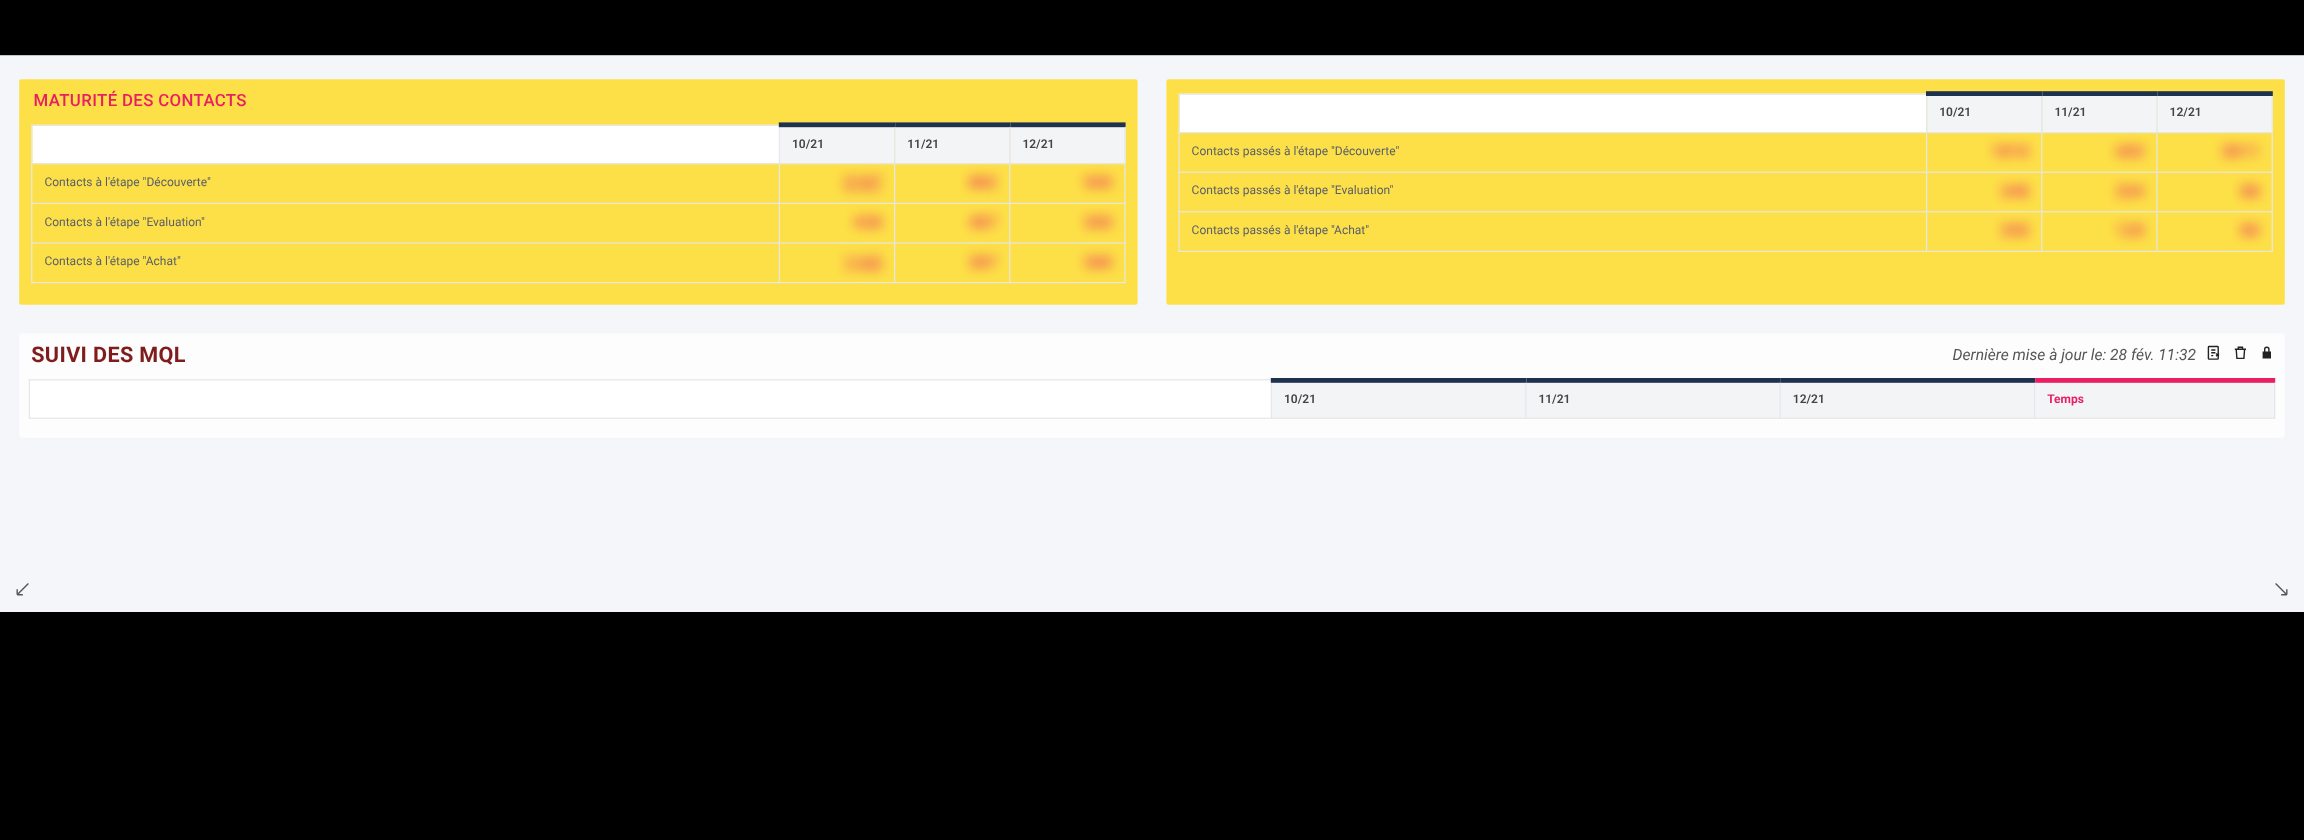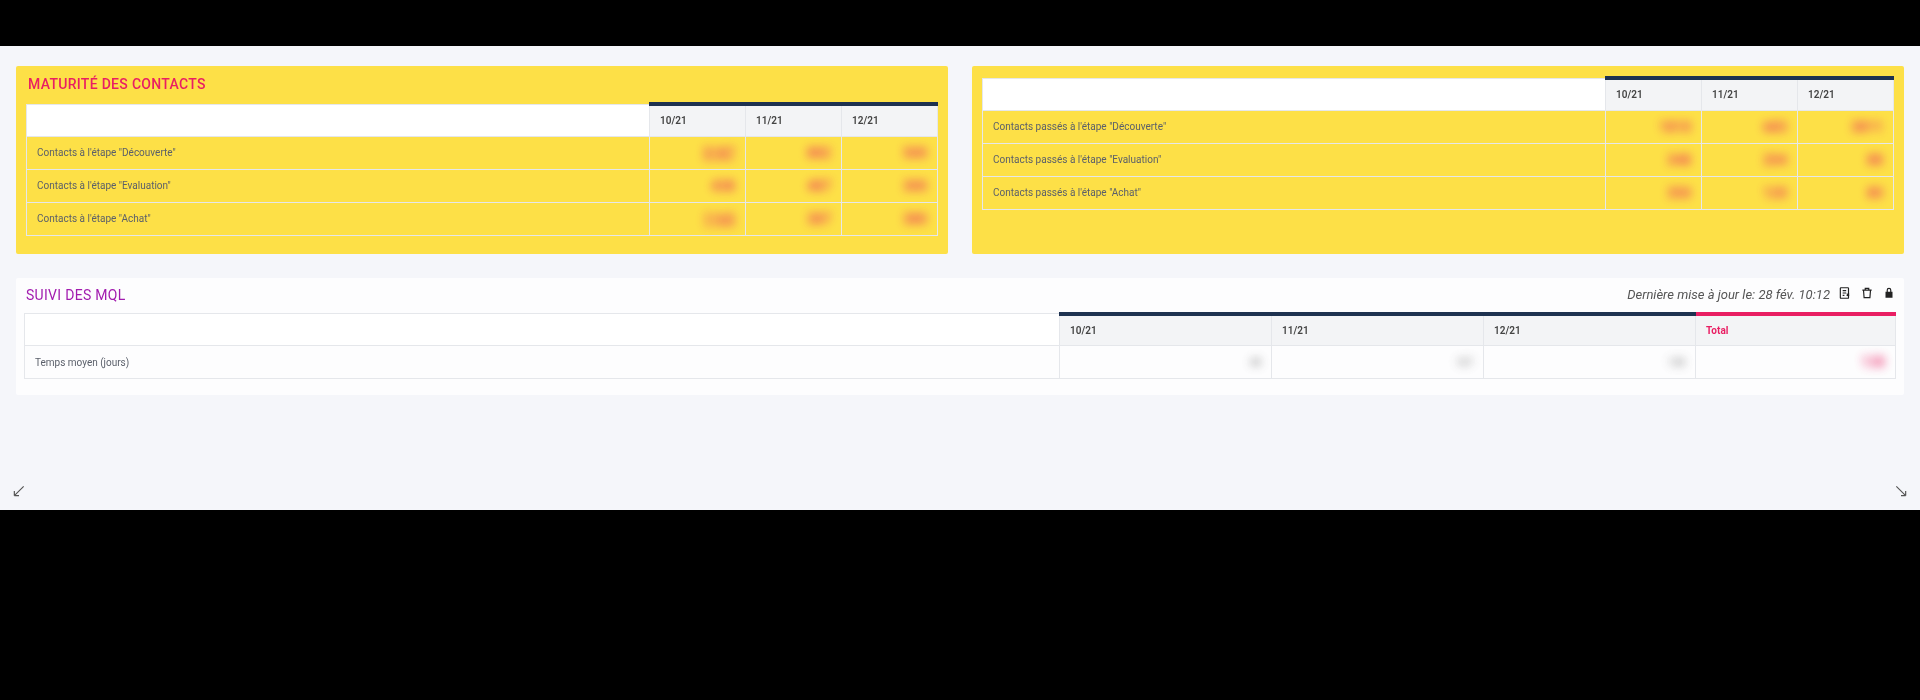--- a/index.html
+++ b/index.html
@@ -102,23 +102,23 @@
     padding: 8px 8px 16px 8px;
     border-radius: 2px;
   }
   .suivi-header {
     display: flex;
     justify-content: space-between;
     align-items: center;
     margin-bottom: 8px;
   }
   .suivi-title {
-    font-size: 14px;
-    font-weight: 400;
-    color: #a21caf;
+    font-size: 18px;
+    font-weight: 700;
+    color: #7f1d1d;
     letter-spacing: 0.3px;
     padding-left: 2px;
   }
   .suivi-meta {
     display: flex;
     align-items: center;
     gap: 8px;
     color: #555;
     font-size: 13px;
     font-style: italic;
@@ -216,21 +216,21 @@
         </tbody>
       </table>
     </div>
 
   </div>
 
   <div class="suivi-panel suivi">
     <div class="suivi-header">
       <div class="suivi-title">SUIVI DES MQL</div>
       <div class="suivi-meta">
-        <span>Dernière mise à jour le: 28 fév. 10:12</span>
+        <span>Dernière mise à jour le: 28 fév. 11:32</span>
         <span class="icon">
           <svg width="14" height="14" viewBox="0 0 24 24" fill="none" stroke="#222" stroke-width="2">
               <rect x="4" y="3" width="14" height="18" rx="1"></rect>
               <path d="M8 8h6M8 12h6M8 16h3"></path>
               <path d="M15 13l4 4M19 13l-4 4"></path>
             </svg>
         </span>
         <span class="icon">
           <svg width="14" height="14" viewBox="0 0 24 24" fill="none" stroke="#222" stroke-width="2">
               <path d="M4 7h16M9 7V4h6v3M6 7l1 13h10l1-13"></path>
@@ -243,31 +243,24 @@
         </span>
       </div>
     </div>
     <table>
       <thead>
         <tr>
           <th class="blank"></th>
           <th class="col-period">10/21</th>
           <th class="col-period">11/21</th>
           <th class="col-period">12/21</th>
-          <th class="total-col">Total</th>
+          <th class="total-col">Temps</th>
         </tr>
       </thead>
       <tbody>
-        <tr>
-          <td class="row-label">Temps moyen (jours)</td>
-          <td class="val-gray"><span class="blur">48</span></td>
-          <td class="val-gray"><span class="blur">107</span></td>
-          <td class="val-gray"><span class="blur">138</span></td>
-          <td class="val"><span class="blur">138</span></td>
-        </tr>
       </tbody>
     </table>
   </div>
 
   <span class="resize-handle resize-left">
     <svg width="14" height="14" viewBox="0 0 24 24" fill="none" stroke="#555" stroke-width="2">
         <path d="M4 20L20 4M4 20V12M4 20H12"></path>
       </svg>
   </span>
   <span class="resize-handle resize-right">

